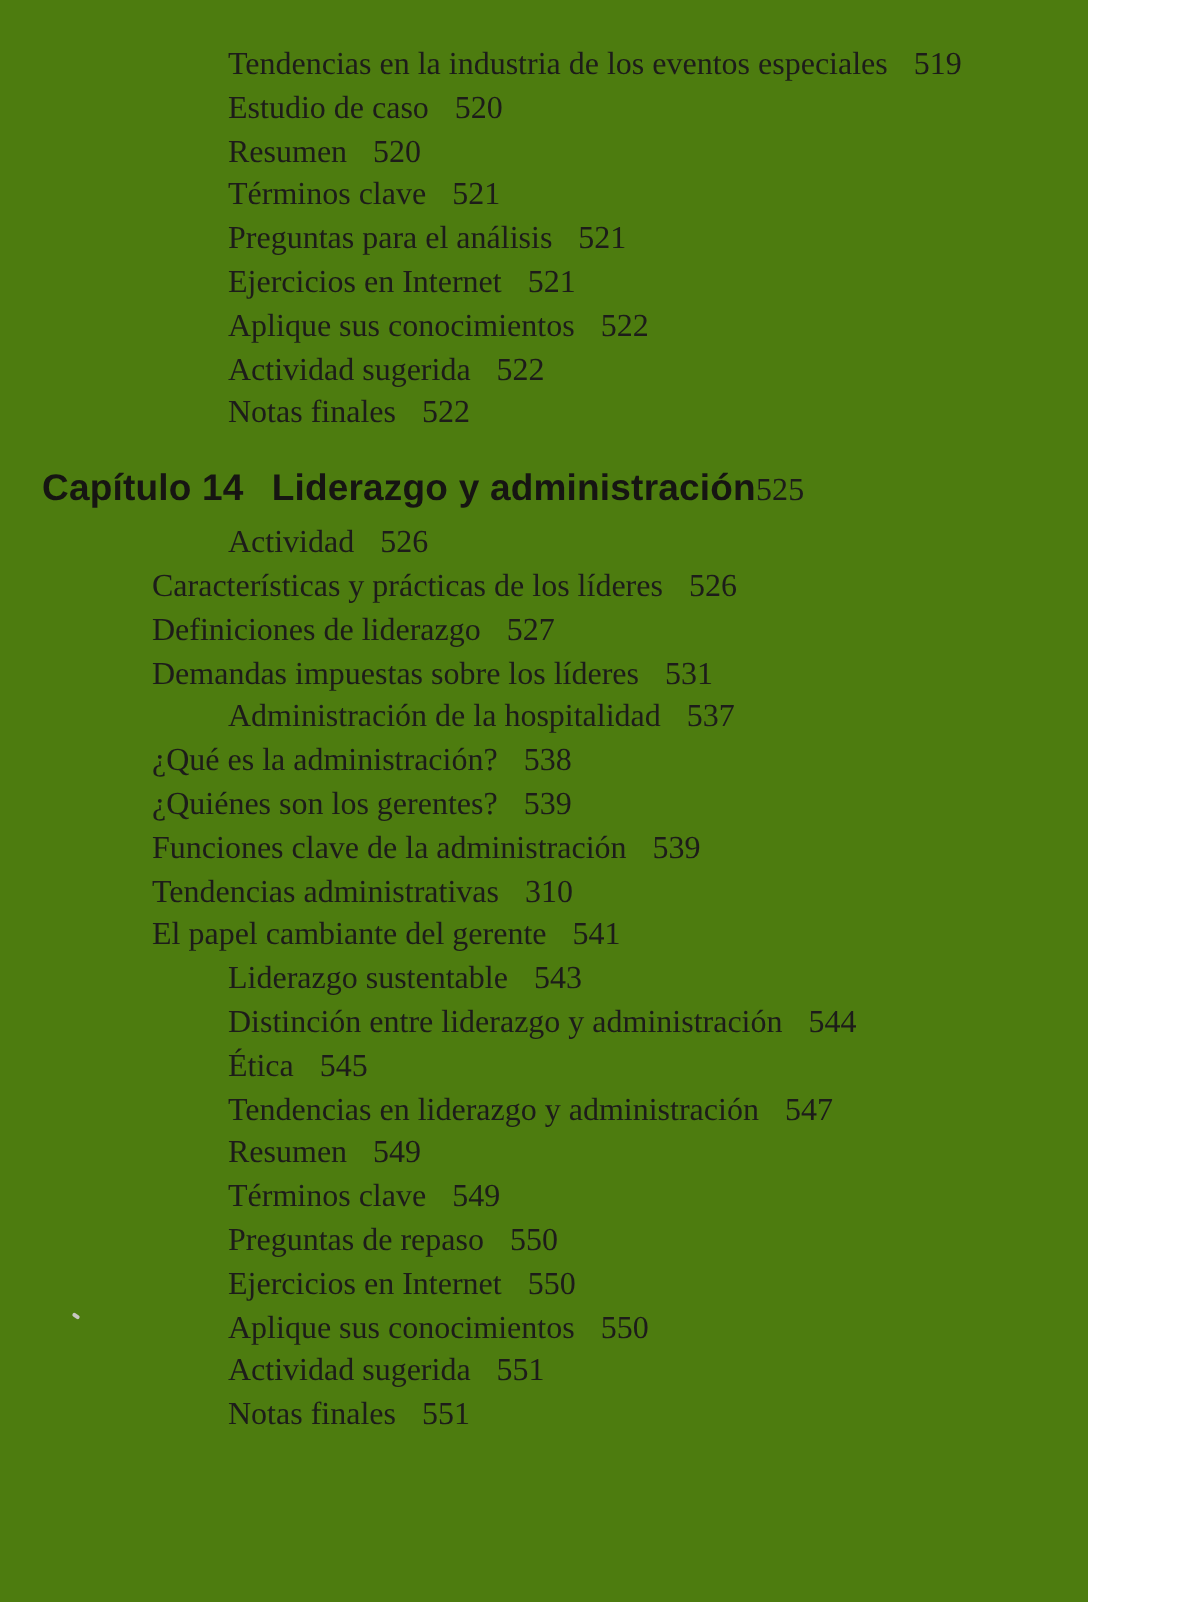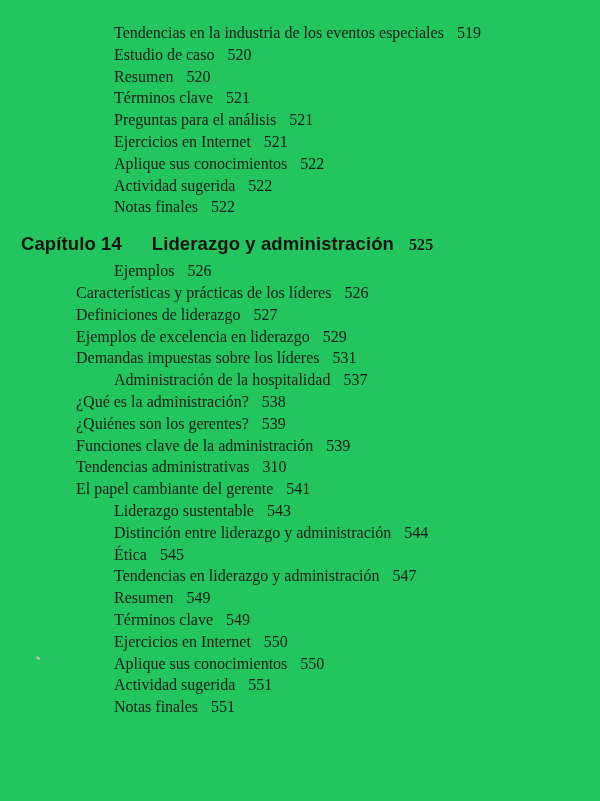--- a/index.html
+++ b/index.html
@@ -1,19 +1,19 @@
 <!DOCTYPE html>
 <html><head>
 <meta charset="utf-8">
 <style>
   html, body { margin: 0; padding: 0; }
   .page {
-    width: 600px;
+    width: 544px;
     height: 801px;
-    background: #22c55e;
+    background: #4d7c0f;
     position: relative;
     overflow: hidden;
     font-family: "Liberation Serif", serif;
     color: #1d1c1a;
   }
   .toc { padding-top: 22px; }
   .row {
     font-size: 16px;
     line-height: 21.8px;
     padding-left: 114px;
@@ -25,25 +25,24 @@
     margin: 14px 0 3px 0;
     padding-left: 21px;
     line-height: 24px;
     font-family: "Liberation Sans", sans-serif;
     font-weight: bold;
     font-size: 18.5px;
     color: #161512;
     white-space: nowrap;
     letter-spacing: 0.1px;
   }
-  .chapter-row .ch-title { margin-left: 30px; }
+  .chapter-row .ch-title { margin-left: 14px; }
   .chapter-row .ch-page {
-    margin-left: 15px;
     font-family: "Liberation Serif", serif;
-    font-weight: bold;
+    font-weight: normal;
     font-size: 16px;
     color: #1d1c1a;
   }
   .speck {
     position: absolute;
     left: 36px;
     top: 657px;
     width: 4px;
     height: 2px;
     background: #c7c7c1;
@@ -64,37 +63,37 @@
     <div class="row lvl1"><span>Preguntas para el análisis</span><span class="pg">521</span></div>
     <div class="row lvl1"><span>Ejercicios en Internet</span><span class="pg">521</span></div>
     <div class="row lvl1"><span>Aplique sus conocimientos</span><span class="pg">522</span></div>
     <div class="row lvl1"><span>Actividad sugerida</span><span class="pg">522</span></div>
     <div class="row lvl1"><span>Notas finales</span><span class="pg">522</span></div>
 
     <div class="chapter-row">
       <span class="ch-label">Capítulo 14</span><span class="ch-title">Liderazgo y administración</span><span class="ch-page">525</span>
     </div>
 
-    <div class="row lvl1"><span>Ejemplos</span><span class="pg">526</span></div>
+    <div class="row lvl1"><span>Actividad</span><span class="pg">526</span></div>
     <div class="row lvl2"><span>Características y prácticas de los líderes</span><span class="pg">526</span></div>
     <div class="row lvl2"><span>Definiciones de liderazgo</span><span class="pg">527</span></div>
-    <div class="row lvl2"><span>Ejemplos de excelencia en liderazgo</span><span class="pg">529</span></div>
     <div class="row lvl2"><span>Demandas impuestas sobre los líderes</span><span class="pg">531</span></div>
     <div class="row lvl1"><span>Administración de la hospitalidad</span><span class="pg">537</span></div>
     <div class="row lvl2"><span>¿Qué es la administración?</span><span class="pg">538</span></div>
     <div class="row lvl2"><span>¿Quiénes son los gerentes?</span><span class="pg">539</span></div>
     <div class="row lvl2"><span>Funciones clave de la administración</span><span class="pg">539</span></div>
     <div class="row lvl2"><span>Tendencias administrativas</span><span class="pg">310</span></div>
     <div class="row lvl2"><span>El papel cambiante del gerente</span><span class="pg">541</span></div>
     <div class="row lvl1"><span>Liderazgo sustentable</span><span class="pg">543</span></div>
     <div class="row lvl1"><span>Distinción entre liderazgo y administración</span><span class="pg">544</span></div>
     <div class="row lvl1"><span>Ética</span><span class="pg">545</span></div>
     <div class="row lvl1"><span>Tendencias en liderazgo y administración</span><span class="pg">547</span></div>
     <div class="row lvl1"><span>Resumen</span><span class="pg">549</span></div>
     <div class="row lvl1"><span>Términos clave</span><span class="pg">549</span></div>
+    <div class="row lvl1"><span>Preguntas de repaso</span><span class="pg">550</span></div>
     <div class="row lvl1"><span>Ejercicios en Internet</span><span class="pg">550</span></div>
     <div class="row lvl1"><span>Aplique sus conocimientos</span><span class="pg">550</span></div>
     <div class="row lvl1"><span>Actividad sugerida</span><span class="pg">551</span></div>
     <div class="row lvl1"><span>Notas finales</span><span class="pg">551</span></div>
 
   </div>
   <div class="speck"></div>
 </div>
 
 </body></html>

